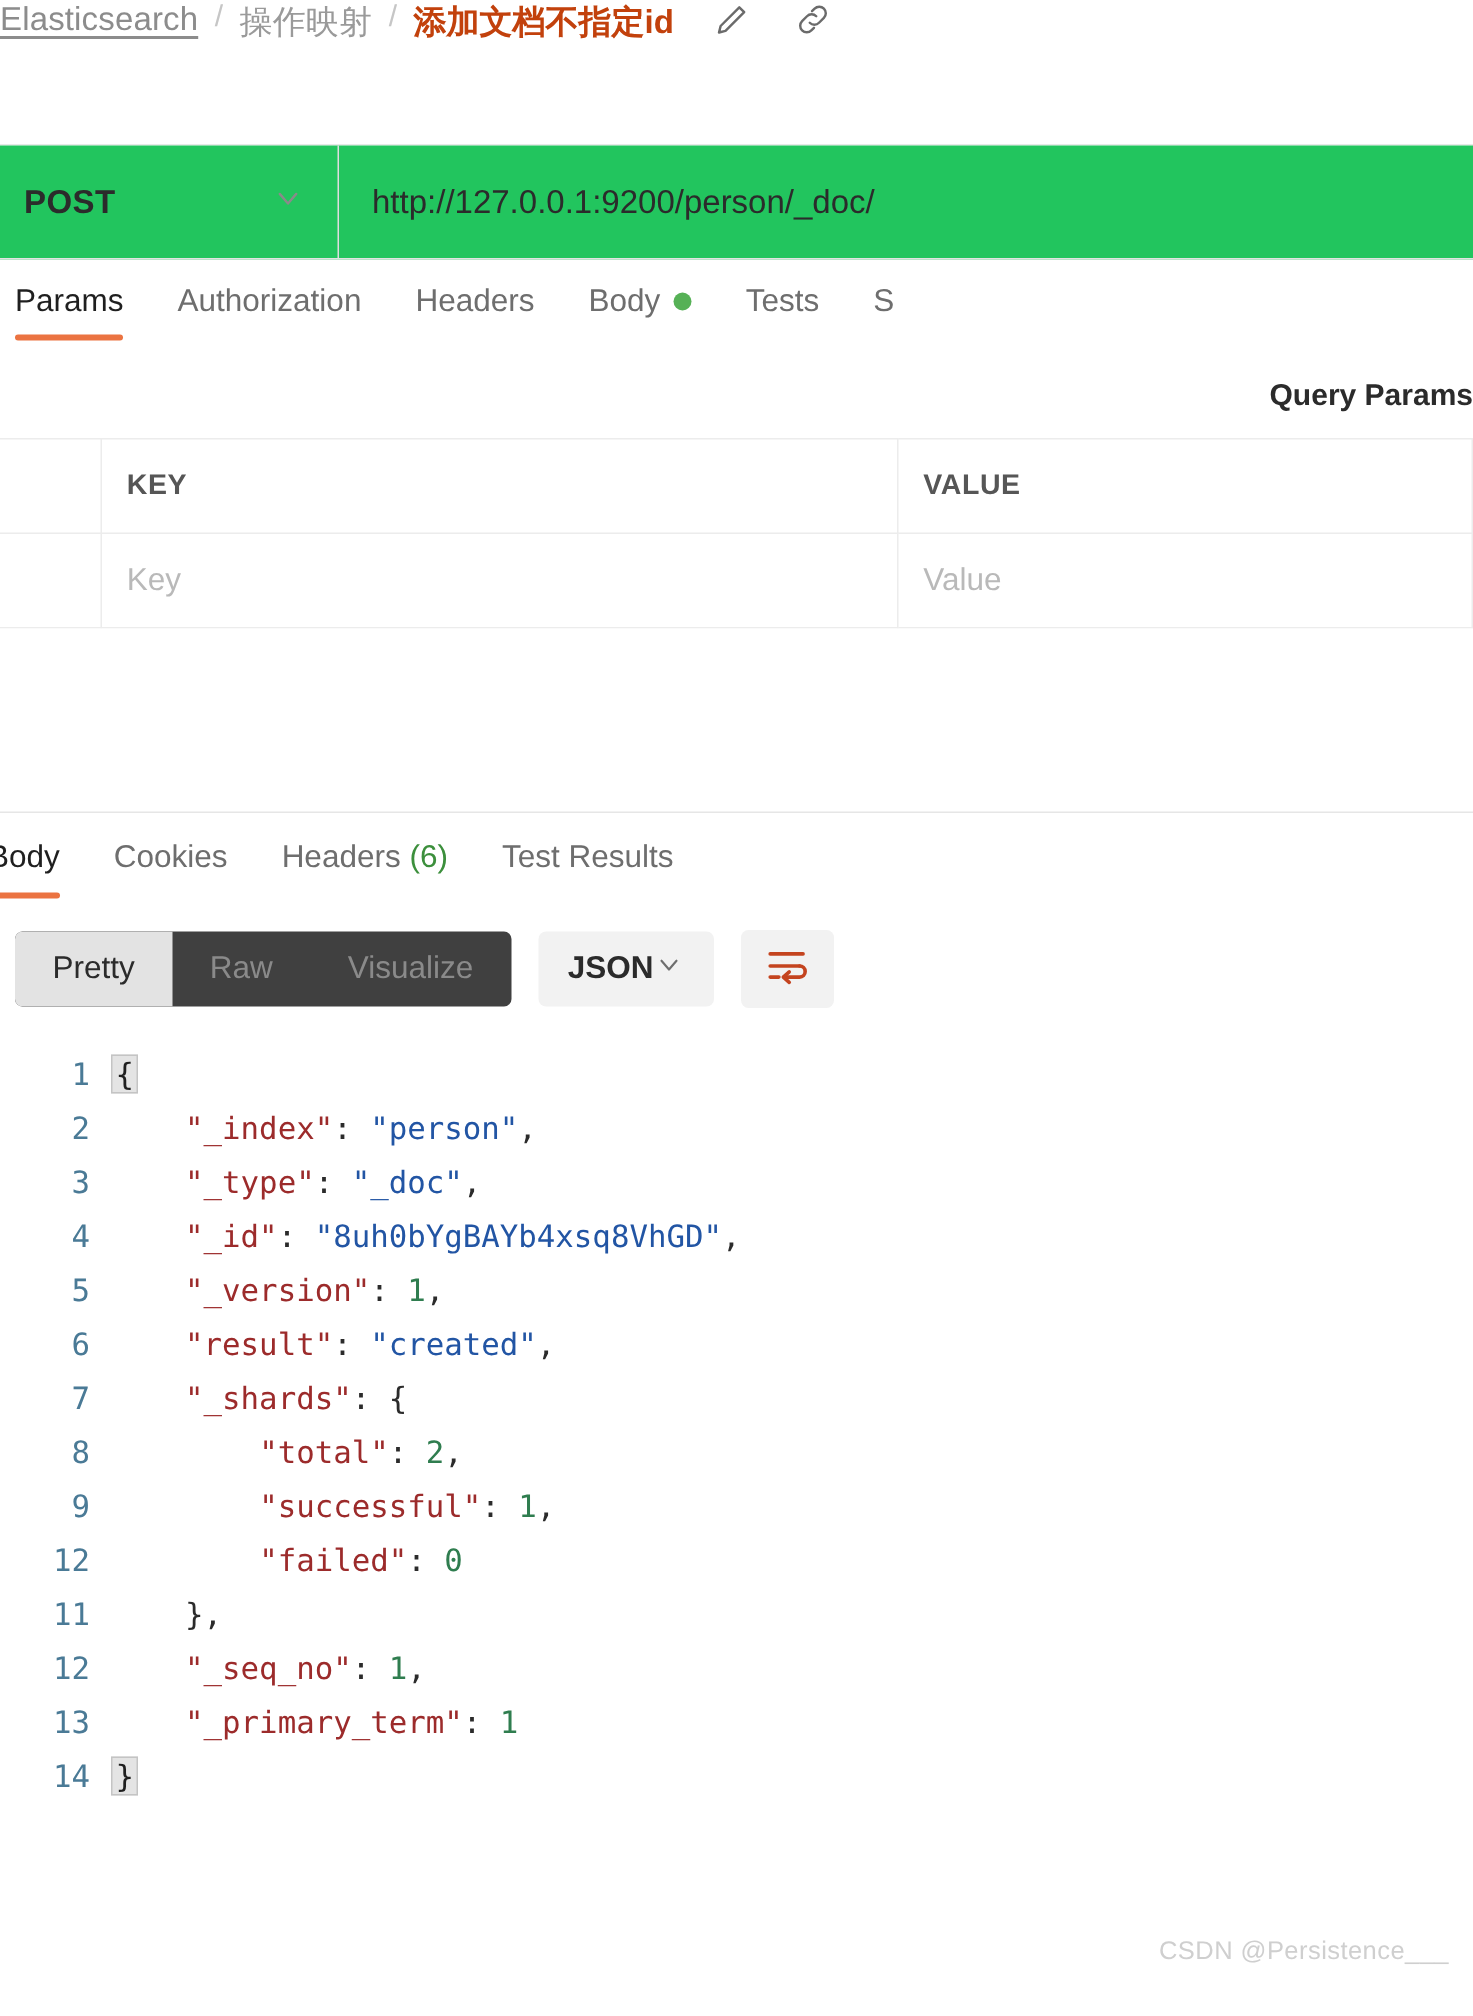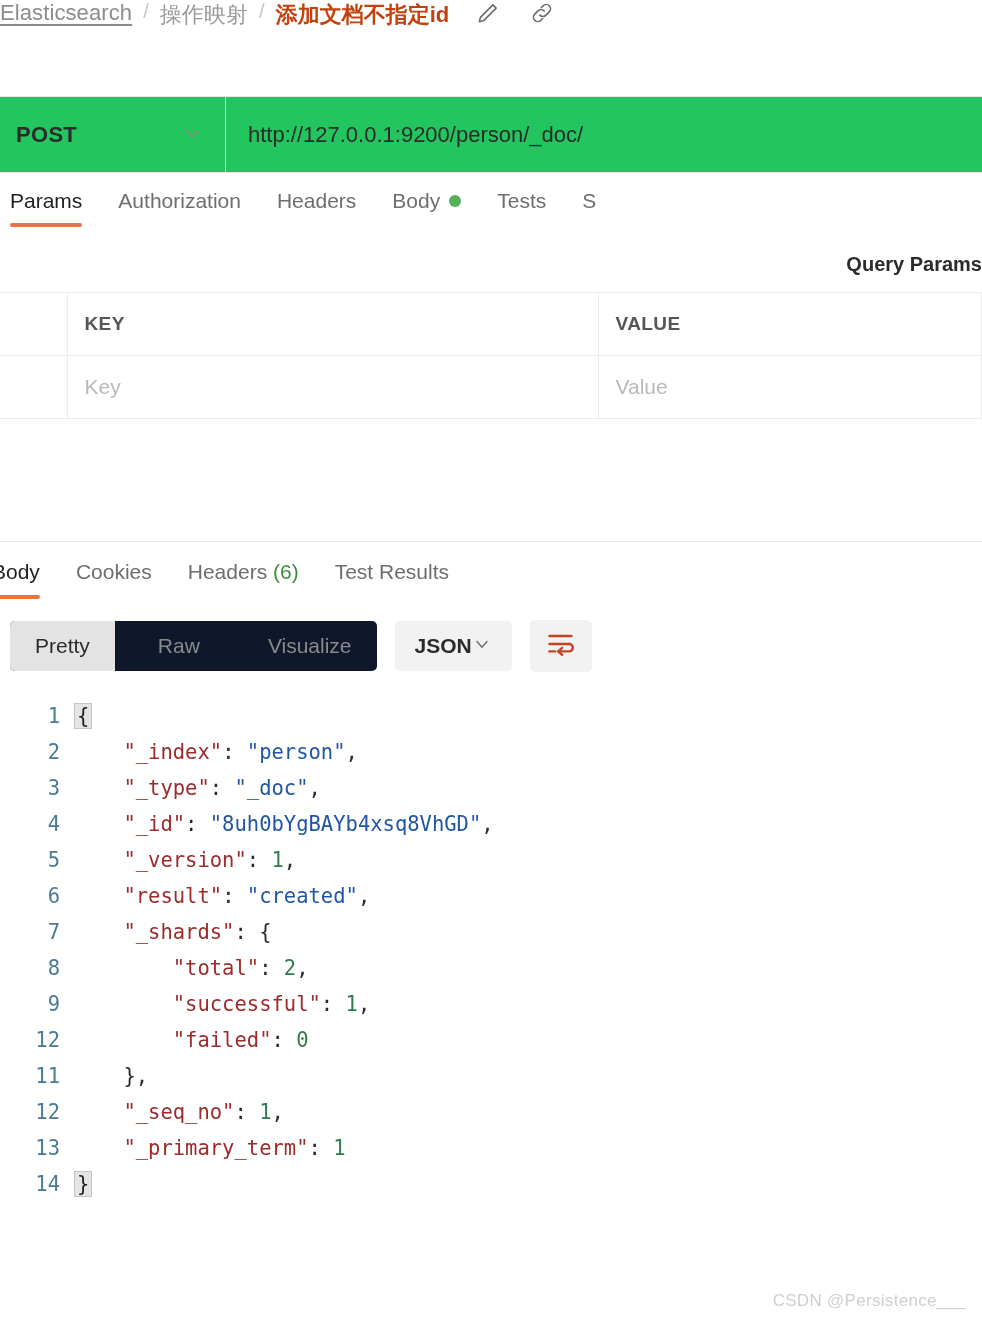--- a/index.html
+++ b/index.html
@@ -184,25 +184,24 @@
 
   
   .fmt-bar {
     display: flex;
     align-items: center;
     padding: 12px 0 14px 10px;
     gap: 18px;
   }
   .seg-group {
     display: flex;
-    background: #0f172a;
+    background: #404040;
     border-radius: 5px;
     overflow: hidden;
     height: 50px;
-    gap: 18px;
   }
   .seg {
     display: flex;
     align-items: center;
     padding: 0 25px;
     font-size: 21px;
     color: #8a8a8a;
     cursor: pointer;
   }
   .seg.active {

